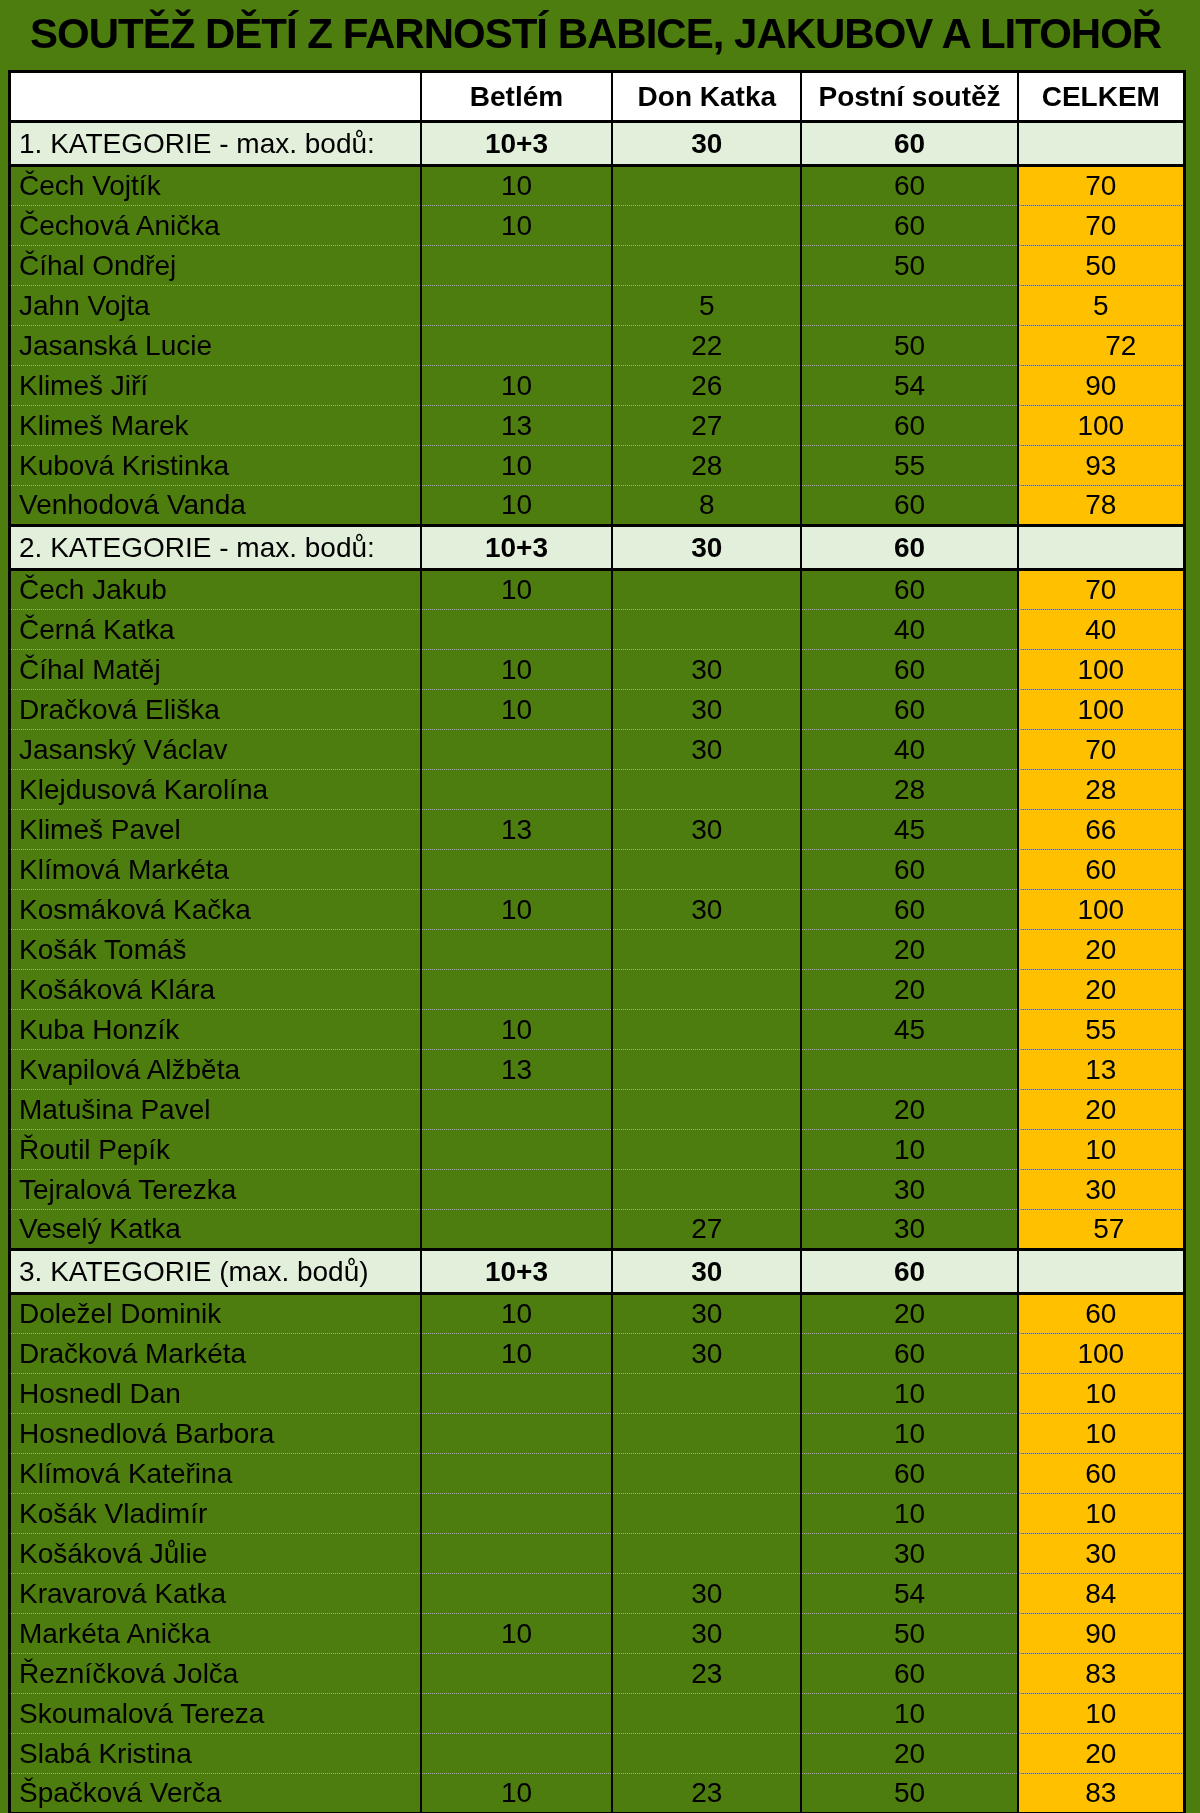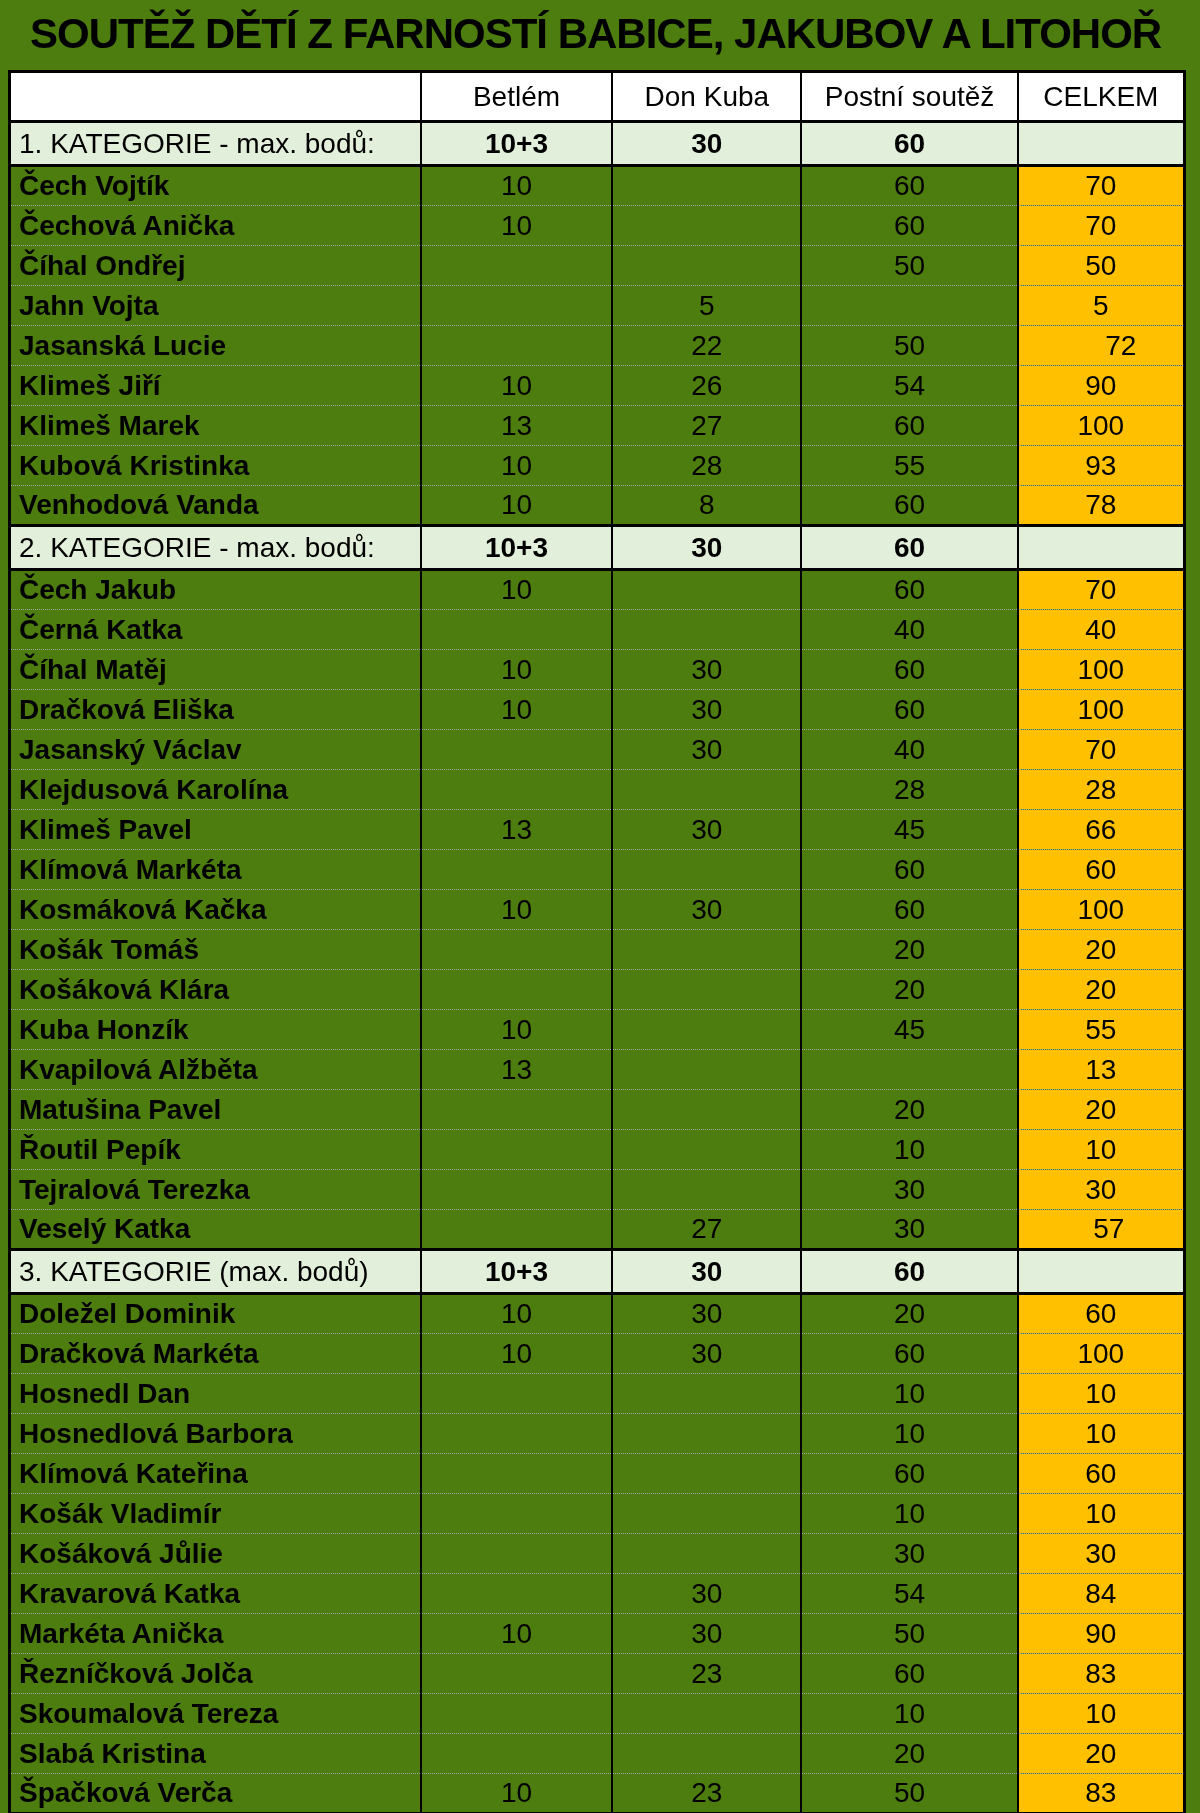--- a/index.html
+++ b/index.html
@@ -42,29 +42,29 @@
     padding: 0 8px;
     font-size: 28px;
     height: 40px;
     vertical-align: middle;
     text-align: center;
     white-space: nowrap;
     overflow: hidden;
   }
   thead th {
     height: 50px;
-    font-weight: 400;
+    font-weight: 700;
     border-bottom: 3px solid #000;
     border-left: 2px solid #000;
     background: #fff;
   }
   thead th:first-child { border-left: none; }
 
   td { border-left: 2px solid #000; border-top: 1px dotted #a6a6a6; }
-  td:first-child { border-left: none; font-weight: bold; }
+  td:first-child { border-left: none; }
   td.name { text-align: left; }
 
   tr.category td {
     height: 44px;
     border-top: 3px solid #000;
     border-bottom: 3px solid #000;
     font-weight: 700;
   }
   tr.category td.name { font-weight: 400; }
 
@@ -81,21 +81,21 @@
       <col class="c-name">
         <col class="c-bet">
         <col class="c-don">
         <col class="c-post">
         <col class="c-tot">
     </colgroup>
     <thead>
       <tr>
         <th></th>
         <th>Betlém</th>
-        <th>Don Kuba</th>
+        <th>Don Katka</th>
         <th>Postní soutěž</th>
         <th>CELKEM</th>
       </tr>
     </thead>
     <tbody id="table-body">
         <tr class="category">
           <td class="name" style="background: rgb(226, 239, 218);">1. KATEGORIE - max. bodů:</td>
           <td style="background: rgb(226, 239, 218);">10+3</td>
           <td style="background: rgb(226, 239, 218);">30</td>
           <td style="background: rgb(226, 239, 218);">60</td>

